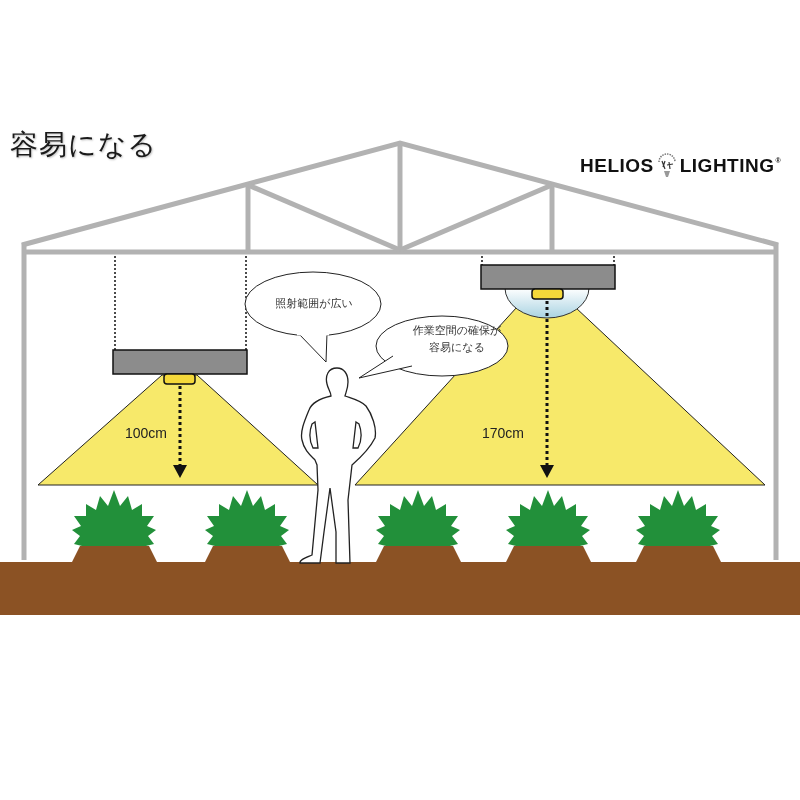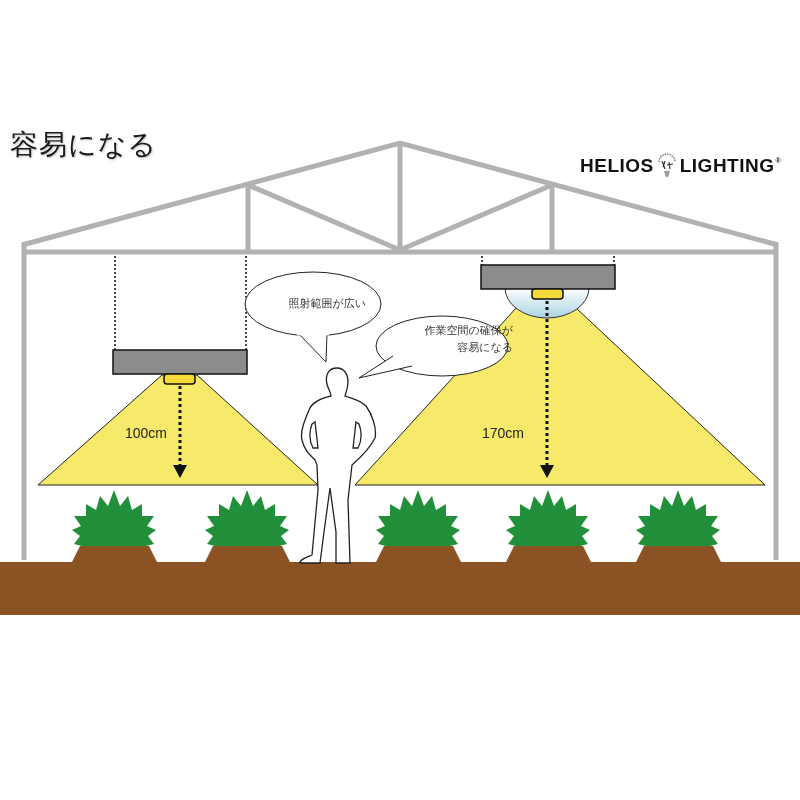--- a/index.html
+++ b/index.html
@@ -2,21 +2,21 @@
 <html><head>
 <meta charset="utf-8">
 <style>
   html, body { margin: 0; padding: 0; background: #ffffff; }
   body { width: 800px; height: 800px; position: relative; overflow: hidden; font-family: "DejaVu Sans", sans-serif; }
   .title { position: absolute; left: 10px; top: 126px; font-size: 28px; color: #1a1a1a; letter-spacing: 1px; text-shadow: 1px 1px 2px rgba(0,0,0,0.25); font-family: "DejaVu Sans", sans-serif; }
   .logo { position: absolute; left: 580px; top: 133px; display: flex; align-items: center; font-family: "Liberation Sans", sans-serif; font-weight: bold; font-size: 19px; color: #111; letter-spacing: 0.5px; margin-top: 20px; }
   .logo .reg { font-size: 7px; vertical-align: top; margin-left: 1px; position: relative; top: -6px; }
   .logo svg { margin: 0 2px; }
   svg.scene { position: absolute; left: 0; top: 0; }
-  .bubble-text { position: absolute; font-size: 11px; color: #333; text-align: right; line-height: 17px; font-family: "DejaVu Sans", sans-serif; }
+  .bubble-text { position: absolute; font-size: 11px; color: #333; text-align: center; line-height: 17px; font-family: "DejaVu Sans", sans-serif; }
   .dim { position: absolute; font-size: 14px; color: #222; font-family: "Liberation Sans", sans-serif; }
 </style>
 </head>
 <body>
 
 <div class="title">容易になる</div>
 
 <div class="logo">
   <span>HELIOS</span>
   <svg width="22" height="26" viewBox="0 0 22 26">

